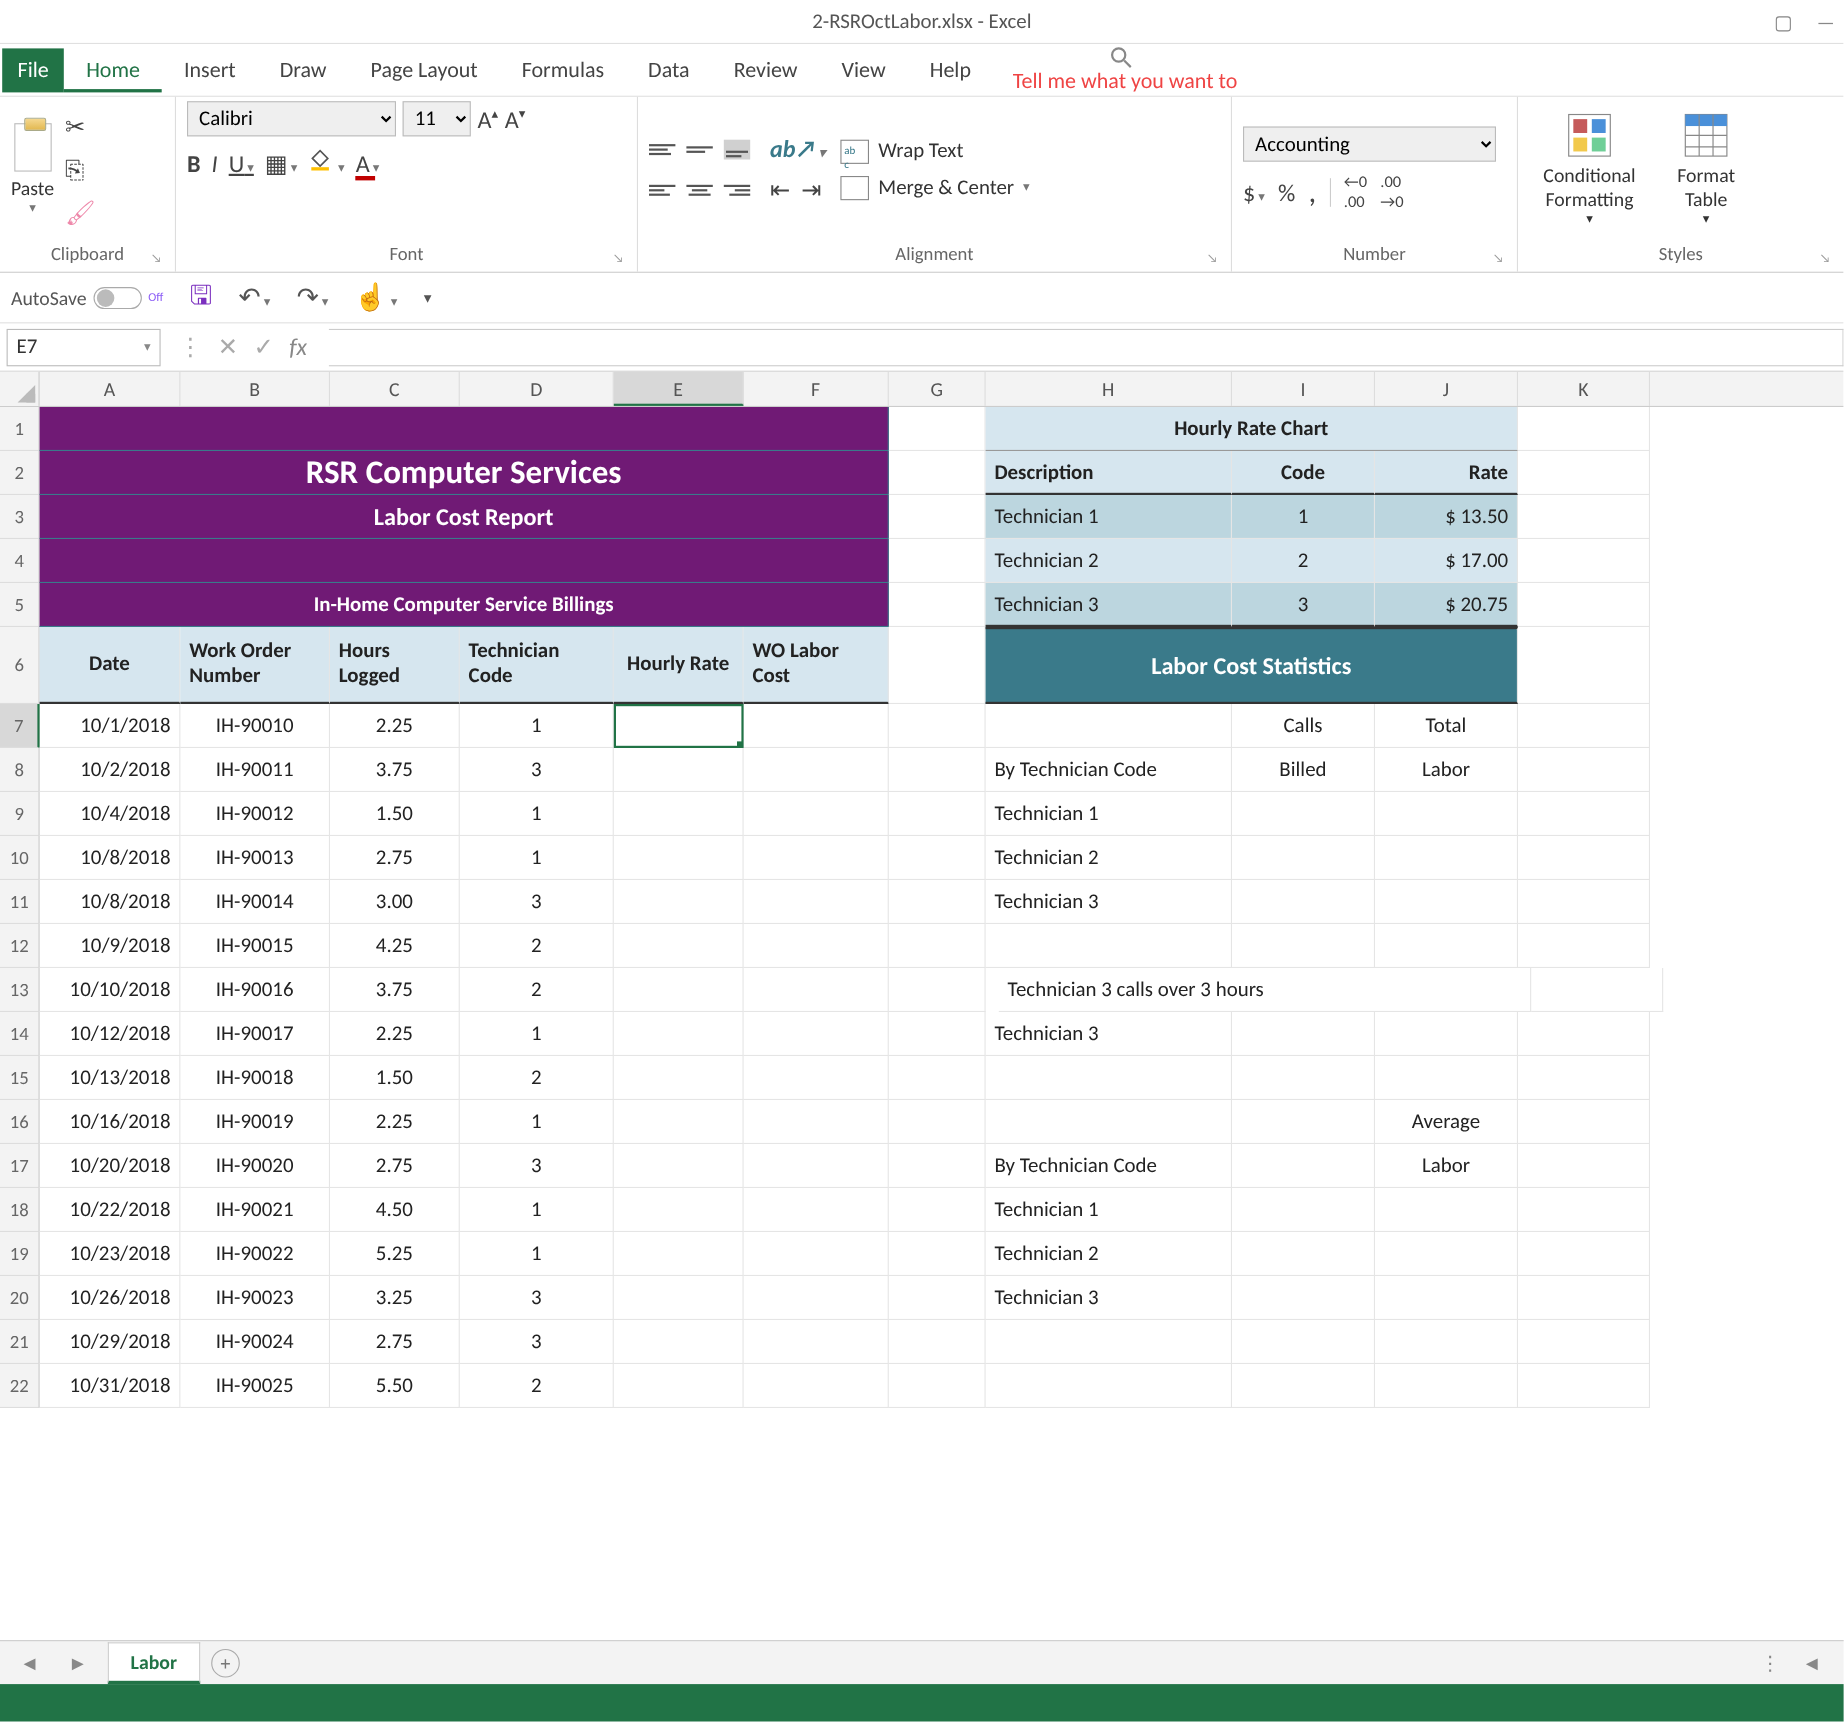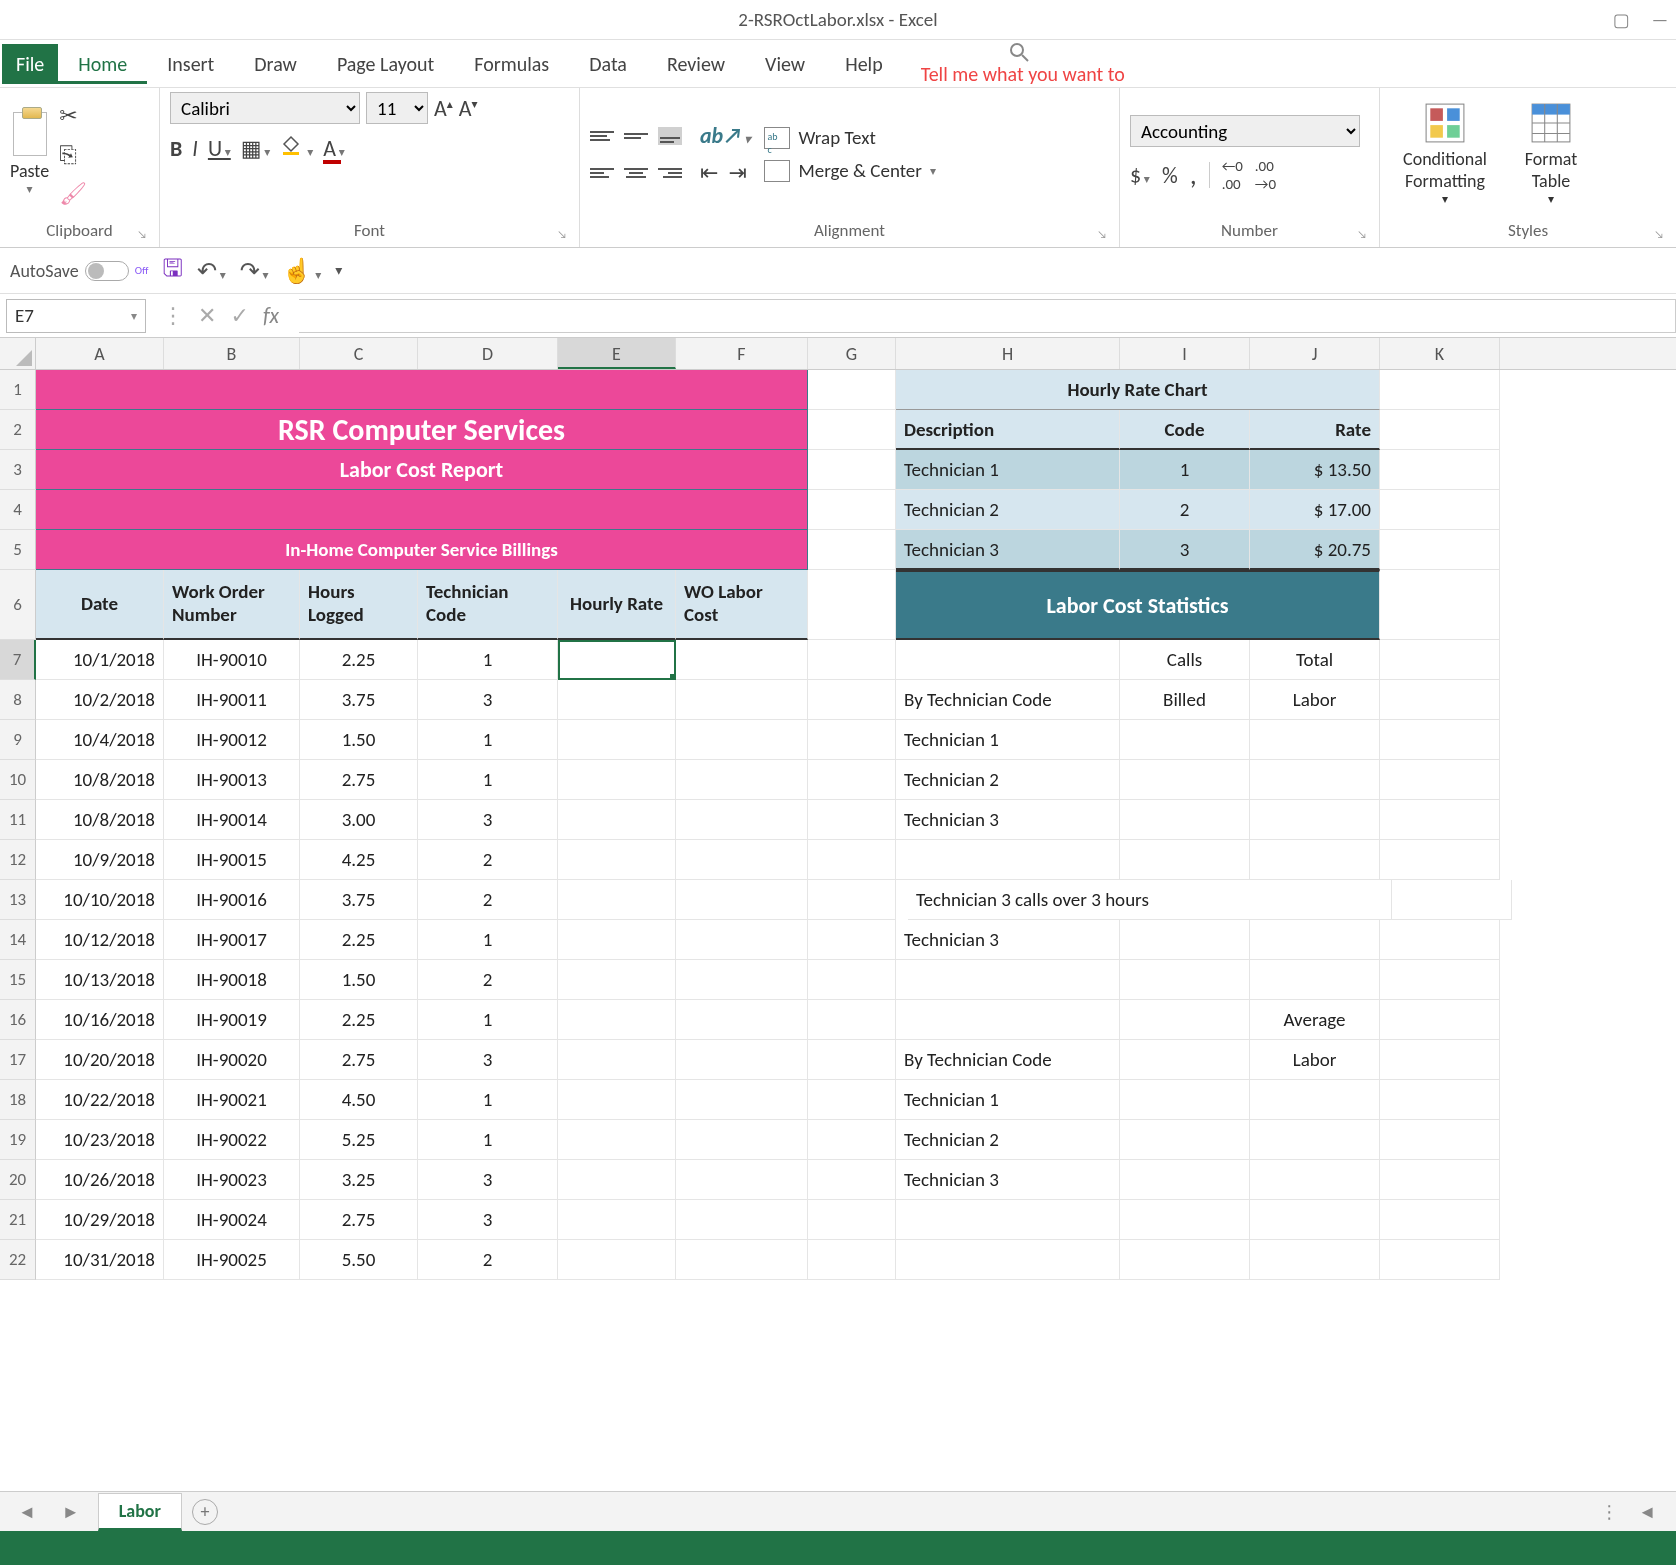--- a/index.html
+++ b/index.html
@@ -49,21 +49,21 @@
 .wm-icon { width: 26px; height: 22px; border: 1px solid #888; display: inline-block; }
 
 .num-grp .rows { display: flex; flex-direction: column; gap: 10px; }
 .num-grp .r2 { display: flex; gap: 12px; font-size: 22px; align-items: center; color: #444; }
 
 .styles-grp .items { display: flex; gap: 16px; text-align: center; font-size: 18px; }
 .style-item { display: flex; flex-direction: column; align-items: center; }
 .style-ic { width: 42px; height: 42px; margin-bottom: 4px; }
 
 
-.qa-row { height: 46px; display: flex; align-items: center; gap: 14px; padding-left: 10px; border-bottom: 1px solid #e0e0e0; font-size: 18px; color: #555; }
+.qa-row { height: 46px; display: flex; align-items: center; gap: 24px; padding-left: 10px; border-bottom: 1px solid #e0e0e0; font-size: 18px; color: #555; }
 .qa-row .autosave { display: flex; align-items: center; gap: 6px; }
 .switch { width: 44px; height: 20px; border: 1px solid #aaa; border-radius: 10px; position: relative; }
 .switch::after { content: ""; width: 16px; height: 16px; border-radius: 50%; background: #bbb; position: absolute; left: 2px; top: 1px; }
 .qa-ic { font-size: 24px; cursor: pointer; }
 
 
 .fx-row { height: 44px; display: flex; align-items: center; border-bottom: 1px solid #ccc; }
 .namebox { width: 140px; height: 34px; border: 1px solid #bbb; margin: 0 6px; padding: 0 8px; font-size: 19px; display: flex; align-items: center; justify-content: space-between; }
 .fx-btns { display: flex; align-items: center; gap: 14px; color: #aaa; font-size: 22px; padding: 0 10px; }
 .fx-label { font-style: italic; color: #888; padding-right: 10px; }
@@ -83,21 +83,21 @@
 .rh { width: 36px; background: #f3f3f3; border-right: 1px solid #ccc; border-bottom: 1px solid #ddd; text-align: center; font-size: 17px; color: #666; display: flex; align-items: center; justify-content: center; }
 .rh.sel { background: #d8d8d8; border-right: 2px solid #217346; }
 .cell { border-right: 1px solid #e5e5e5; border-bottom: 1px solid #e5e5e5; padding: 0 8px; display: flex; align-items: center; font-size: 19px; color: #222; overflow: hidden; white-space: nowrap; }
 .cell.c { justify-content: center; }
 .cell.r { justify-content: flex-end; }
 
 
 .wA{width:128px}.wB{width:136px}.wC{width:118px}.wD{width:140px}.wE{width:118px}.wF{width:132px}.wG{width:88px}.wH{width:224px}.wI{width:130px}.wJ{width:130px}.wK{width:120px}
 
 
-.teal-bg { background: #ec4899; color: #fff; border-right-color: #3a7a8a; border-bottom-color: #3a7a8a; }
+.teal-bg { background: #701a75; color: #fff; border-right-color: #3a7a8a; border-bottom-color: #3a7a8a; }
 .teal-title { font-size: 30px; font-weight: 700; }
 .teal-sub { font-size: 22px; font-weight: 700; }
 .teal-sub2 { font-size: 19px; font-weight: 700; }
 .lightblue { background: #d6e6ef; font-weight: 700; border-bottom: 2px solid #333 !important; }
 .header6 { background: #d6e6ef; font-weight: 700; text-align: left; justify-content: center; border-bottom: 2px solid #333 !important; white-space: normal; line-height: 1.2; }
 .rate-hdr { background: #d6e6ef; font-weight: 700; text-align: center; justify-content: center; border-bottom: 1px solid #999 !important; }
 .stat-hdr { background: #3a7a8a; color: #fff; font-weight: 700; font-size: 22px; text-align: center; justify-content: center; border-top: 2px solid #333 !important; border-bottom: 2px solid #333 !important; }
 .alt1 { background: #bcd6df; }
 .alt2 { background: #d6e6ef; }
 .thick-bot { border-bottom: 2px solid #333 !important; }

